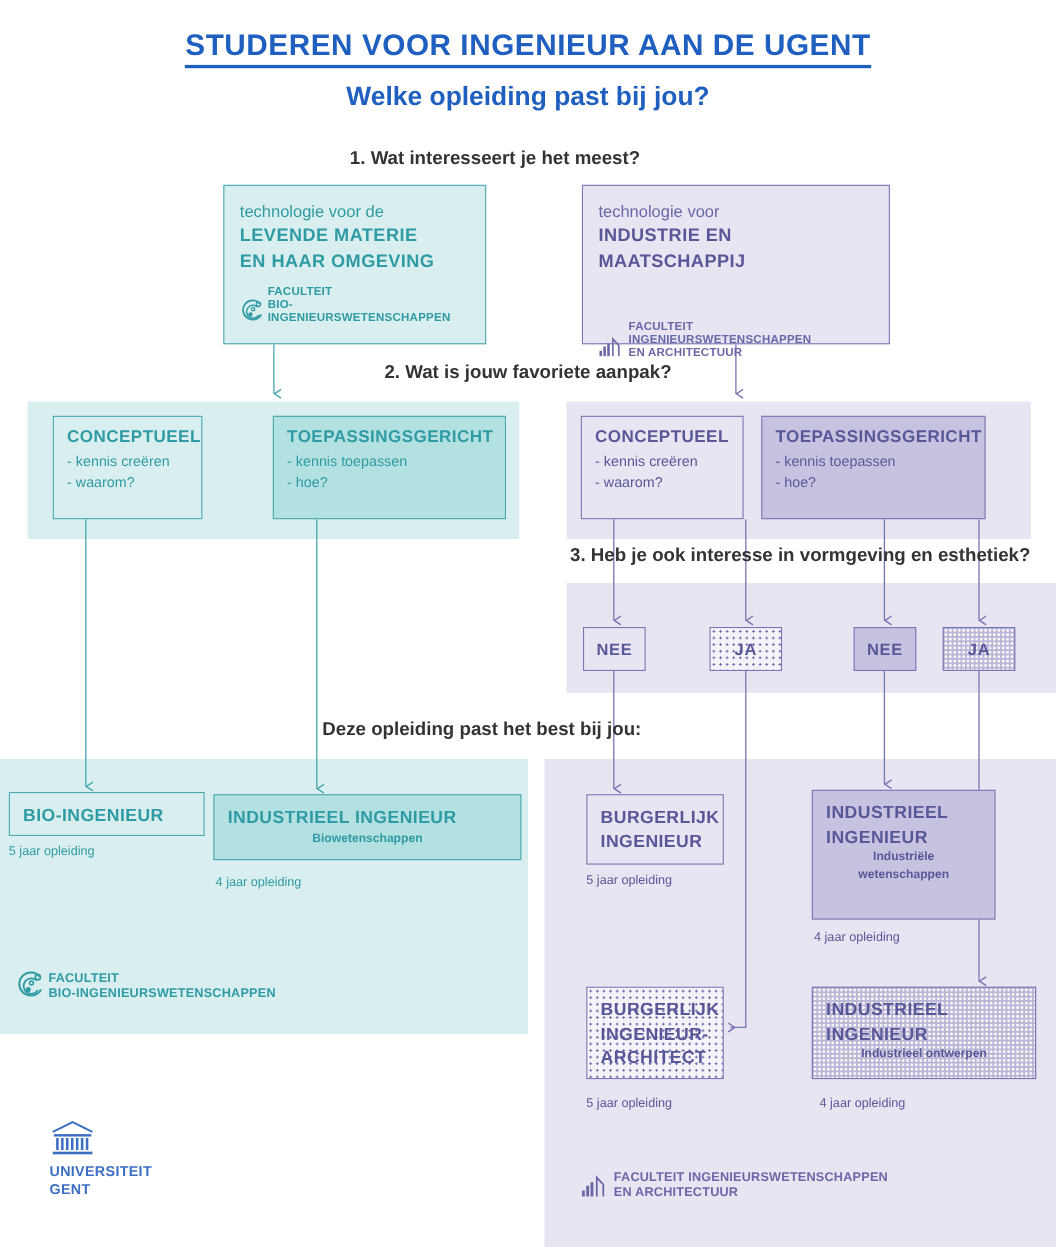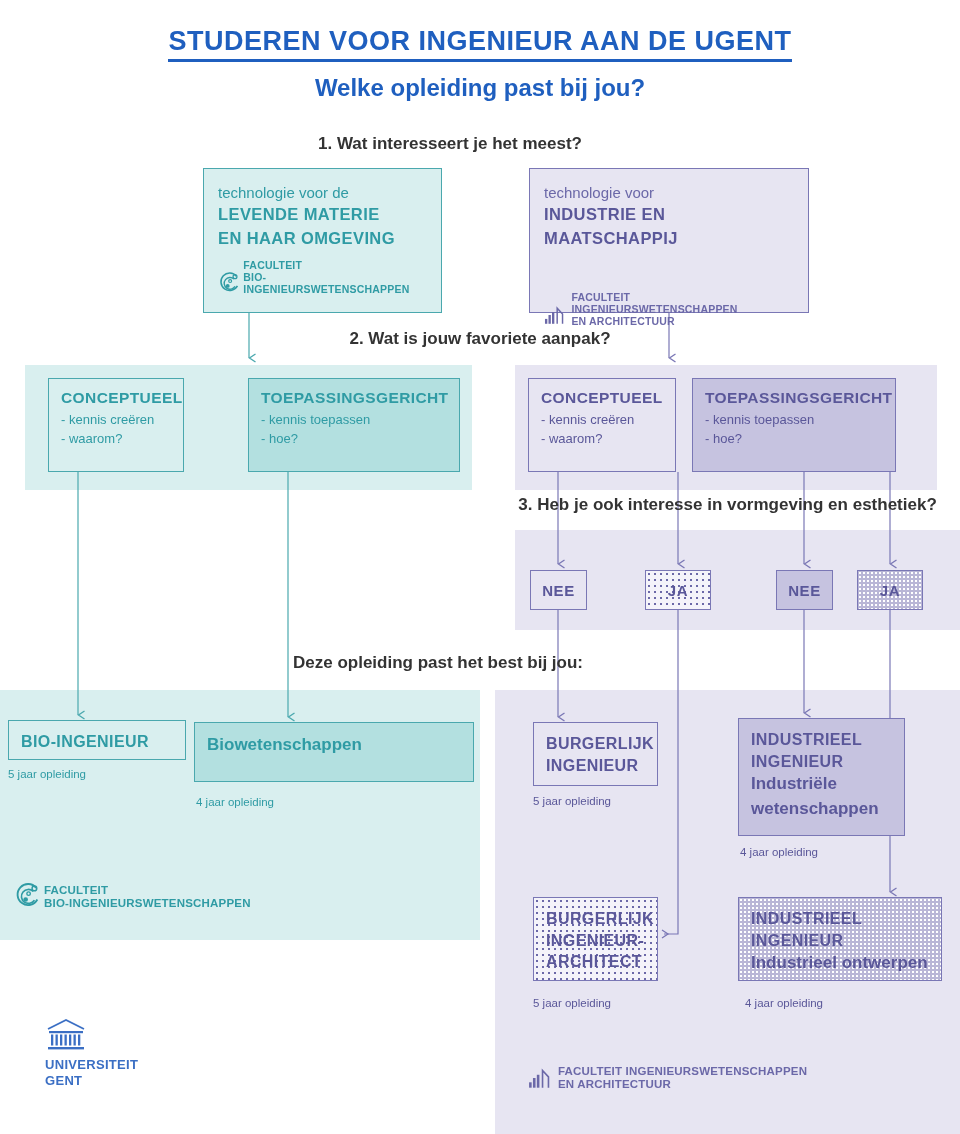--- a/index.html
+++ b/index.html
@@ -91,21 +91,21 @@
                 border:1px solid #7a77b5; background:#c6c3e0; }
   #chip-ja-2  { left:857px; top:570px; width:66px; height:40px;
                 border:1px solid #7a77b5;
                 background-color:#b9b6d6;
                 background-image:radial-gradient(#ffffff 1.1px, transparent 1.2px);
                 background-size:4px 4px; }
 
   
   .res-title { font-size:16px; font-weight:bold; letter-spacing:0.4px;
                line-height:1.35; }
-  .res-sub   { font-size:17px; font-weight:bold; line-height:1.45; }
+  .res-sub   { font-size:11px; font-weight:bold; line-height:1.45;text-align:center; }
   .res-card  { padding:10px 12px 9px 12px; }
   .dur { font-size:11.5px; }
 
   #res-bio     { left:8px;   top:720px; width:178px; height:40px;
                  border:1px solid #4aa8ae; }
   #dur-bio     { left:8px;   top:768px; }
   #res-ii-bio  { left:194px; top:722px; width:280px; height:60px;
                  border:1px solid #4aa8ae; background:#b3e0e0; }
   #dur-ii-bio  { left:196px; top:796px; }
 
@@ -253,20 +253,21 @@
 <div class="abs chip" id="chip-ja-1">JA</div>
 <div class="abs chip" id="chip-nee-2">NEE</div>
 <div class="abs chip" id="chip-ja-2">JA</div>
 
 <div class="abs res-card" id="res-bio">
   <div class="res-title t-txt">BIO-INGENIEUR</div>
 </div>
 <div class="abs dur t-txt" id="dur-bio">5 jaar opleiding</div>
 
 <div class="abs res-card" id="res-ii-bio">
+  <div class="res-title t-txt">INDUSTRIEEL INGENIEUR</div>
   <div class="res-sub t-txt">Biowetenschappen</div>
 </div>
 <div class="abs dur t-txt" id="dur-ii-bio">4 jaar opleiding</div>
 
 <div class="abs fac" id="fac-bio-bottom">
   <svg width="28" height="28" viewBox="0 0 24 24">
     <path d="M19,5 A9,9 0 1,0 20,15" fill="none" stroke="#2f9ba4" stroke-width="1.6"></path>
     <path d="M16.5,8 A6,6 0 1,0 17.5,15.5" fill="none" stroke="#2f9ba4" stroke-width="1.4"></path>
     <circle cx="17.5" cy="5.5" r="2" fill="none" stroke="#2f9ba4" stroke-width="1.3"></circle>
     <circle cx="12.5" cy="10" r="1.5" fill="none" stroke="#2f9ba4" stroke-width="1.2"></circle>

